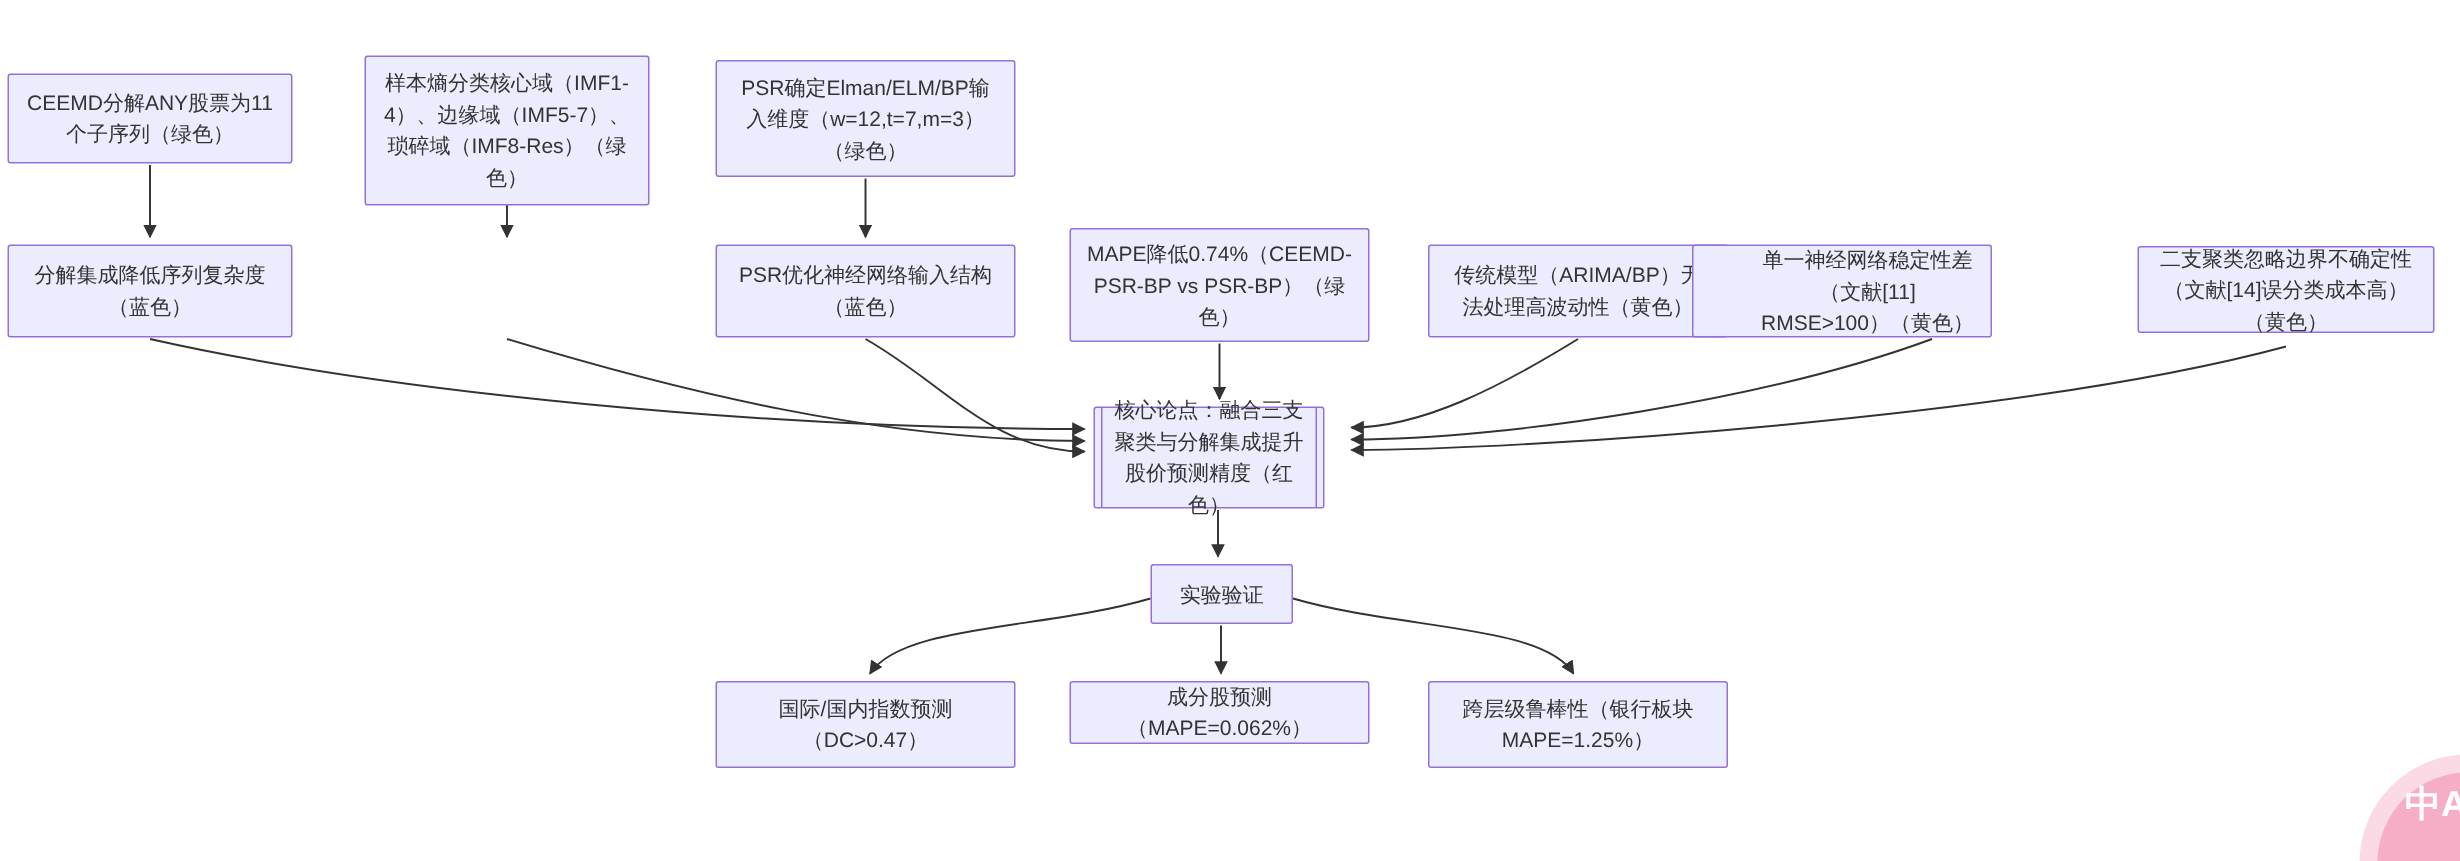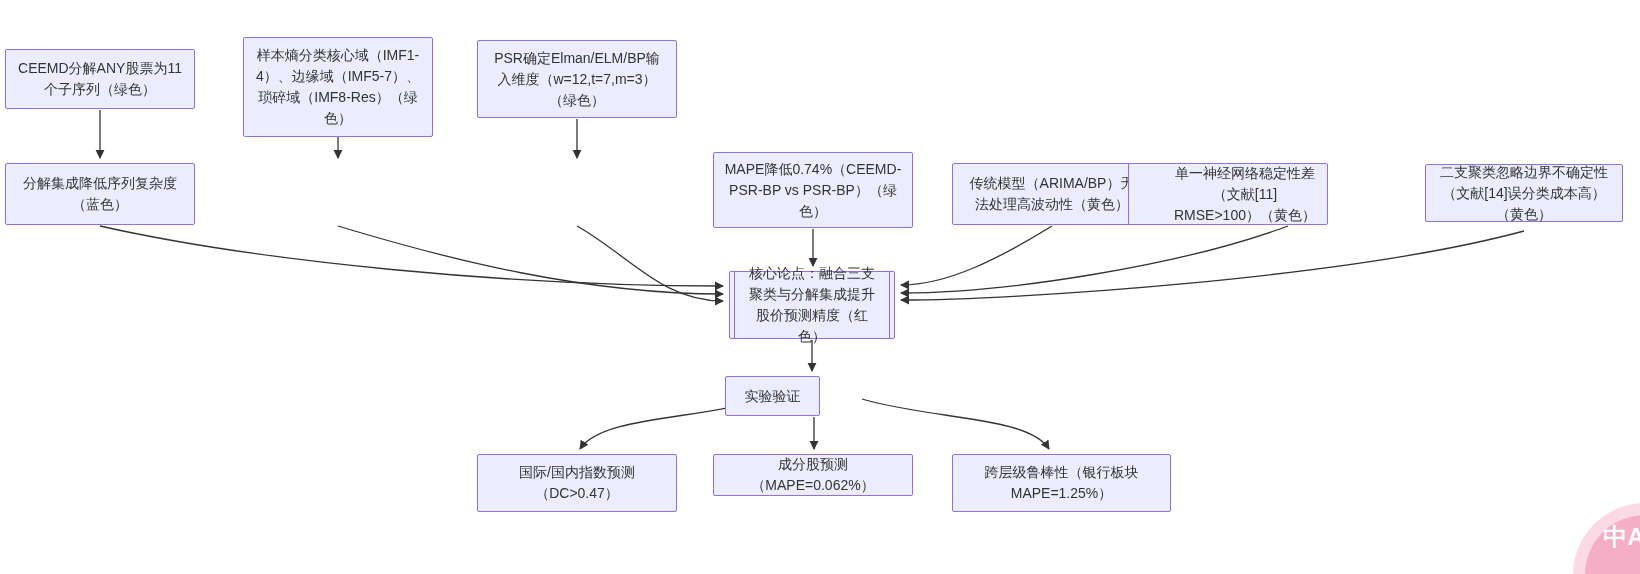--- a/index.html
+++ b/index.html
@@ -28,25 +28,25 @@
   #n-t1{left:5px;top:49px;width:190px;height:60px;}
   #n-t2{left:243px;top:37px;width:190px;height:100px;}
   #n-t3{left:477px;top:40px;width:200px;height:78px;}
   #n-a{left:5px;top:163px;width:190px;height:62px;}
   #n-b{left:243px;top:163px;width:190px;height:62px;}
   #n-c{left:477px;top:163px;width:200px;height:62px;}
   #n-d{left:713px;top:152px;width:200px;height:76px;}
   #n-e{left:952px;top:163px;width:200px;height:62px;}
   #n-f{left:1128px;top:163px;width:200px;height:62px;padding-left:44px;}
   #n-g{left:1425px;top:164px;width:198px;height:58px;}
-  #n-core{left:729px;top:271px;width:166px;height:68px;padding:6px 13px;}
-  #n-exp{left:725px;top:376px;width:95px;height:40px;}
+  #n-core{left:729px;top:271px;width:154px;height:68px;padding:6px 13px;}
+  #n-exp{left:767px;top:376px;width:95px;height:40px;}
   #n-r1{left:477px;top:454px;width:200px;height:58px;}
   #n-r2{left:713px;top:454px;width:200px;height:42px;}
-  #n-r3{left:952px;top:454px;width:219px;height:58px;}
+  #n-r3{left:952px;top:454px;width:200px;height:58px;}
   #edges{position:absolute;left:0;top:0;pointer-events:none;}
   #badge{
     position:absolute;left:1585px;top:515px;width:120px;height:120px;
     border-radius:50%;
     background:#f6aec7;
     box-shadow:0 0 0 12px rgba(248,188,208,0.55);
     cursor:pointer;
   }
   #badge-label{
     position:absolute;left:1603px;top:524px;width:42px;
@@ -81,20 +81,21 @@
       <path d="M814,417 L814,449" marker-end="url(#arrow)"></path>
       <path d="M862,399 C934,420 1028,416 1049,449" marker-end="url(#arrow)"></path>
     </g>
   </svg>
 
   <div class="node" id="n-t1">CEEMD分解ANY股票为11个子序列（绿色）</div>
   <div class="node" id="n-t2">样本熵分类核心域（IMF1-4）、边缘域（IMF5-7）、琐碎域（IMF8-Res）（绿色）</div>
   <div class="node" id="n-t3">PSR确定Elman/ELM/BP输入维度（w=12,t=7,m=3）（绿色）</div>
 
   <div class="node" id="n-a">分解集成降低序列复杂度（蓝色）</div>
+  <div class="node" id="n-c">PSR优化神经网络输入结构（蓝色）</div>
   <div class="node" id="n-d">MAPE降低0.74%（CEEMD-PSR-BP vs PSR-BP）（绿色）</div>
   <div class="node" id="n-e">传统模型（ARIMA/BP）无法处理高波动性（黄色）</div>
   <div class="node" id="n-f">单一神经网络稳定性差（文献[11] RMSE&gt;100）（黄色）</div>
   <div class="node" id="n-g">二支聚类忽略边界不确定性（文献[14]误分类成本高）（黄色）</div>
 
   <div class="node subroutine" id="n-core">核心论点：融合三支聚类与分解集成提升股价预测精度（红色）</div>
 
   <div class="node" id="n-exp">实验验证</div>
 
   <div class="node" id="n-r1">国际/国内指数预测（DC&gt;0.47）</div>

